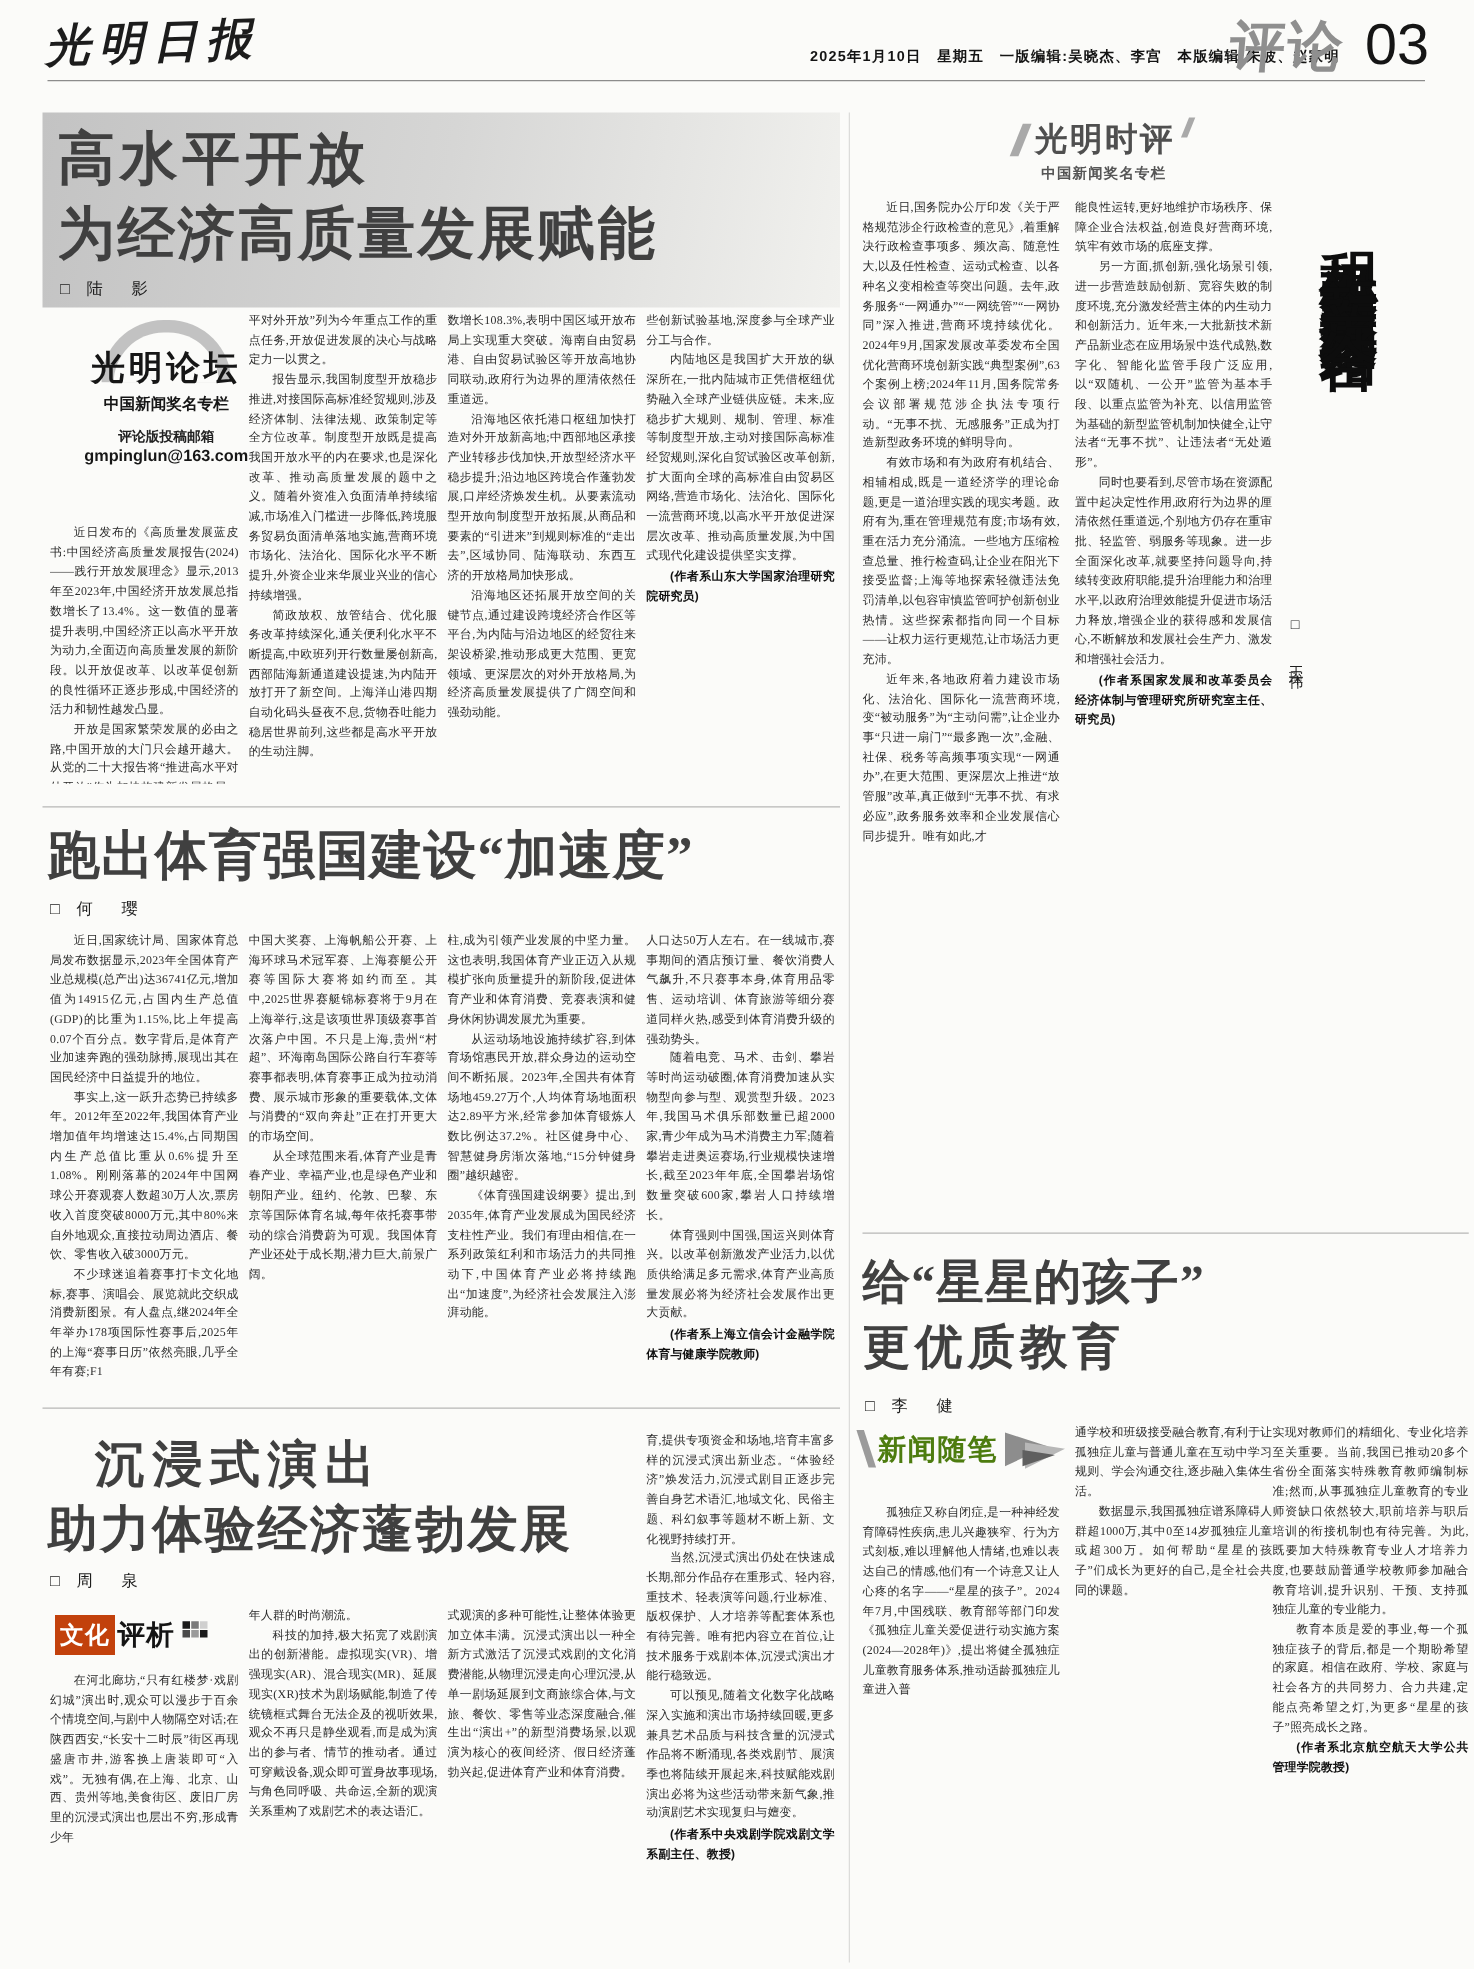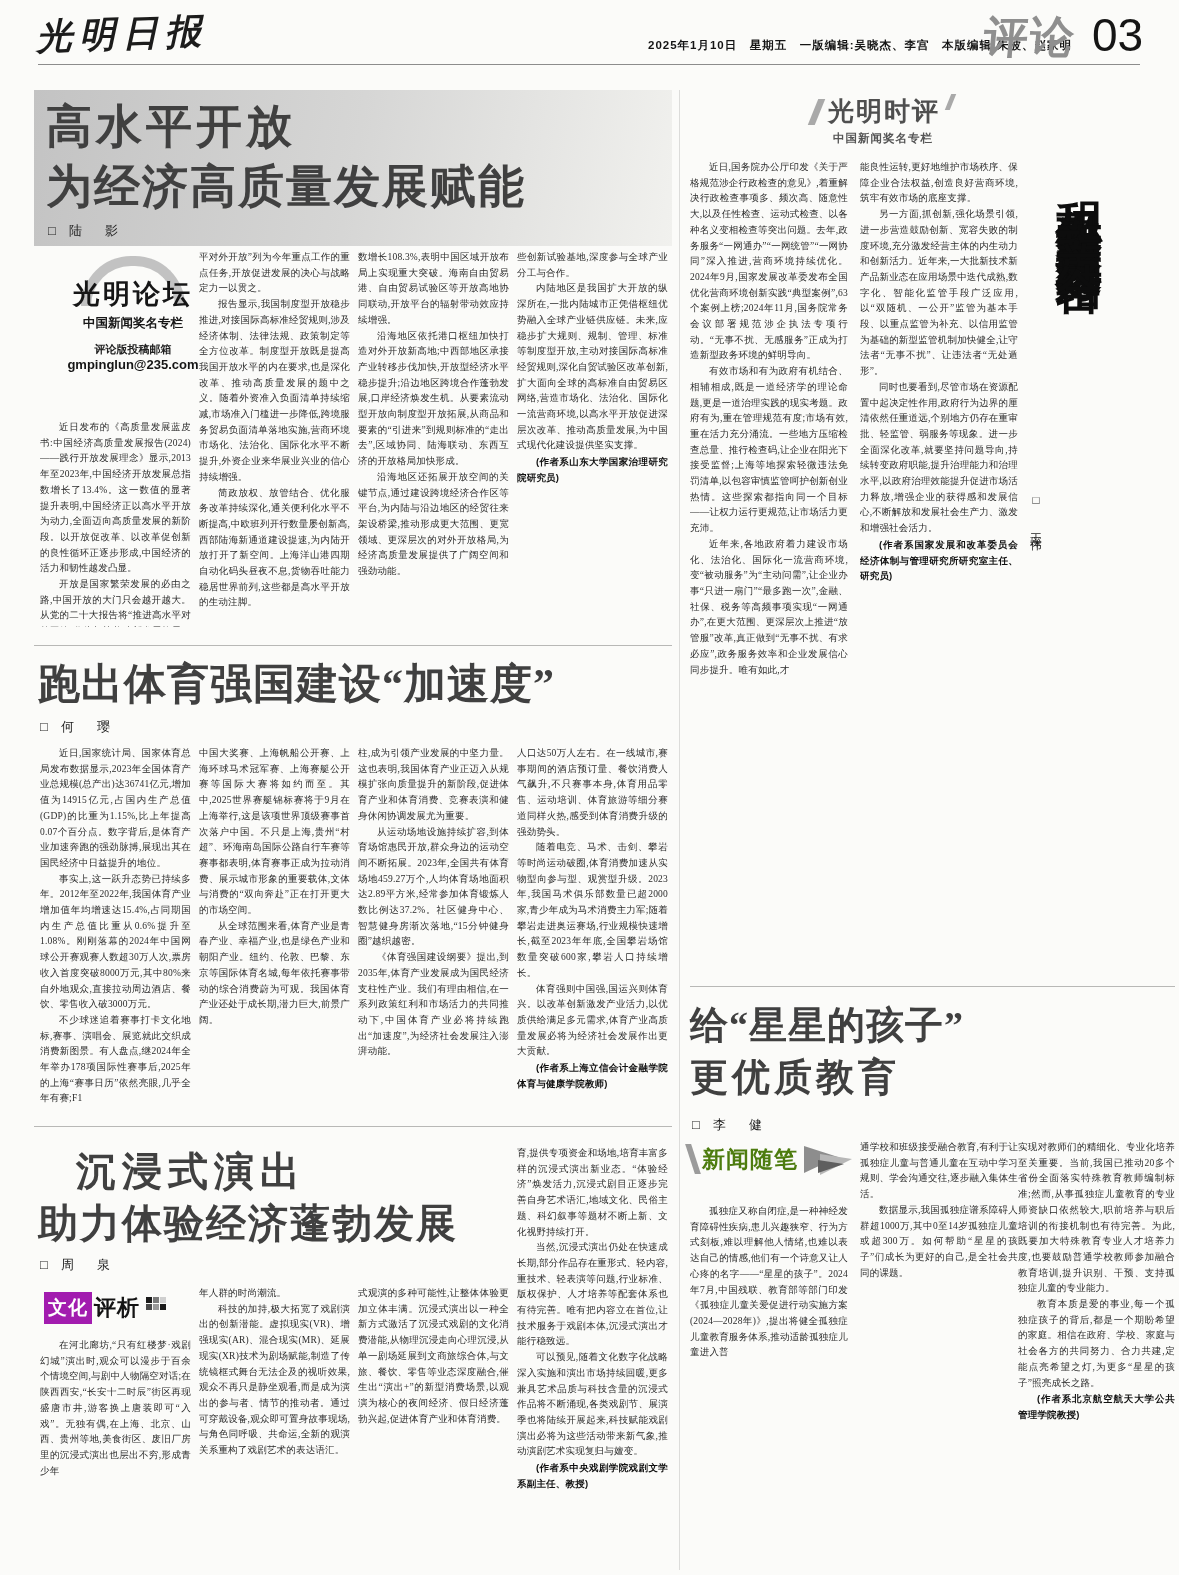--- a/index.html
+++ b/index.html
@@ -44,21 +44,21 @@
   .shiping-row{display:flex;align-items:center;justify-content:center;gap:8px;}
   .slash{width:7px;height:26px;background:#a9a9a9;transform:skewX(-22deg);}
   .slash.small{height:16px;width:5px;align-self:flex-start;}
   .shiping-title{font-family:var(--sans);font-weight:bold;font-size:26px;letter-spacing:2px;color:#4f4f4f;}
   .shiping-sub{font-family:var(--sans);font-weight:bold;font-size:11.5px;color:#555;margin-top:2px;letter-spacing:1px;}
   
   .vtitle{left:1048px;top:166px;height:808px;writing-mode:vertical-rl;text-orientation:upright;font-family:var(--serif);font-weight:900;font-size:46px;letter-spacing:4px;color:#0d0d0d;}
   .vbyline{left:1028px;top:494px;writing-mode:vertical-rl;text-orientation:upright;font-size:11.5px;letter-spacing:3px;color:#1d1d1d;}
   
   .wh-label{left:44px;top:1292px;display:flex;align-items:center;gap:2px;}
-  .wh-black{background:#a21caf;color:#fff;font-family:var(--sans);font-weight:bold;font-size:19px;padding:3px 4px;letter-spacing:1px;}
+  .wh-black{background:#c2410c;color:#fff;font-family:var(--sans);font-weight:bold;font-size:19px;padding:3px 4px;letter-spacing:1px;}
   .wh-rest{font-family:var(--sans);font-weight:bold;font-size:22px;color:#141414;letter-spacing:1px;}
   .mosaic{display:grid;grid-template-columns:6px 6px 6px;grid-auto-rows:6px;gap:1px;margin-left:4px;margin-top:-10px;}
   .mosaic span{display:block;}
   
   .sb-label{left:690px;top:1142px;display:flex;align-items:center;gap:6px;}
   .sb-slash{width:6px;height:30px;background:#9b9b9b;transform:skewX(18deg);}
   .sb-text{font-family:var(--sans);font-weight:bold;font-size:23px;color:#4d7c0f;letter-spacing:1px;}
   .sb-arrow{position:relative;width:52px;height:34px;}
   .sb-arrow i{position:absolute;display:block;}
   .sb-a1{left:0;top:4px;width:0;height:0;border-left:34px solid #8d8d8d;border-top:11px solid transparent;border-bottom:16px solid transparent;}
@@ -81,34 +81,34 @@
 <div class="abs a1-bg"></div>
 <div class="abs a1-l1 h-serif">高水平开放</div>
 <div class="abs a1-l2 h-serif">为经济高质量发展赋能</div>
 <div class="abs byline" style="left:48px;top:222px;">□ 陆　影</div>
 
 <div class="abs forum">
   <div class="forum-arc"></div>
   <div class="forum-title">光明论坛</div>
   <div class="forum-sub">中国新闻奖名专栏</div>
   <div class="forum-mail-label">评论版投稿邮箱</div>
-  <div class="forum-email">gmpinglun@235.com</div>
+  <div class="forum-email">gmpinglun@163.com</div>
 </div>
 
 <div class="col" style="left:40px;top:420px;height:207px;">
     <p class="para">近日发布的《高质量发展蓝皮书:中国经济高质量发展报告(2024)——践行开放发展理念》显示,2013年至2023年,中国经济开放发展总指数增长了13.4%。这一数值的显著提升表明,中国经济正以高水平开放为动力,全面迈向高质量发展的新阶段。以开放促改革、以改革促创新的良性循环正逐步形成,中国经济的活力和韧性越发凸显。</p>
     <p class="para">开放是国家繁荣发展的必由之路,中国开放的大门只会越开越大。从党的二十大报告将“推进高水平对外开放”作为加快构建新发展格局、着力推动高质量发展的重要内容,到党的二十届三中全会提出“开放是中国式现代化的鲜明标识”,再到2024年中央经济工作会议把“扩大高水</p>
   </div>
 <div class="col" style="left:199px;top:250px;height:377px;">
     <p class="para noindent">平对外开放”列为今年重点工作的重点任务,开放促进发展的决心与战略定力一以贯之。</p>
     <p class="para">报告显示,我国制度型开放稳步推进,对接国际高标准经贸规则,涉及经济体制、法律法规、政策制定等全方位改革。制度型开放既是提高我国开放水平的内在要求,也是深化改革、推动高质量发展的题中之义。随着外资准入负面清单持续缩减,市场准入门槛进一步降低,跨境服务贸易负面清单落地实施,营商环境市场化、法治化、国际化水平不断提升,外资企业来华展业兴业的信心持续增强。</p>
     <p class="para">简政放权、放管结合、优化服务改革持续深化,通关便利化水平不断提高,中欧班列开行数量屡创新高,西部陆海新通道建设提速,为内陆开放打开了新空间。上海洋山港四期自动化码头昼夜不息,货物吞吐能力稳居世界前列,这些都是高水平开放的生动注脚。</p>
   </div>
 <div class="col" style="left:358px;top:250px;height:377px;">
-    <p class="para noindent">数增长108.3%,表明中国区域开放布局上实现重大突破。海南自由贸易港、自由贸易试验区等开放高地协同联动,开放平台的辐射带动效应持续增强。</p>
+    <p class="para noindent">数增长108.3%,表明中国区域开放布局上实现重大突破。海南自由贸易港、自由贸易试验区等开放高地协同联动,政府行为边界的厘清依然任重道远。</p>
     <p class="para">沿海地区依托港口枢纽加快打造对外开放新高地;中西部地区承接产业转移步伐加快,开放型经济水平稳步提升;沿边地区跨境合作蓬勃发展,口岸经济焕发生机。从要素流动型开放向制度型开放拓展,从商品和要素的“引进来”到规则标准的“走出去”,区域协同、陆海联动、东西互济的开放格局加快形成。</p>
     <p class="para">沿海地区还拓展开放空间的关键节点,通过建设跨境经济合作区等平台,为内陆与沿边地区的经贸往来架设桥梁,推动形成更大范围、更宽领域、更深层次的对外开放格局,为经济高质量发展提供了广阔空间和强劲动能。</p>
   </div>
 <div class="col" style="left:517px;top:250px;height:377px;">
     <p class="para noindent">些创新试验基地,深度参与全球产业分工与合作。</p>
     <p class="para">内陆地区是我国扩大开放的纵深所在,一批内陆城市正凭借枢纽优势融入全球产业链供应链。未来,应稳步扩大规则、规制、管理、标准等制度型开放,主动对接国际高标准经贸规则,深化自贸试验区改革创新,扩大面向全球的高标准自由贸易区网络,营造市场化、法治化、国际化一流营商环境,以高水平开放促进深层次改革、推动高质量发展,为中国式现代化建设提供坚实支撑。</p>
     <p class="para attr">(作者系山东大学国家治理研究院研究员)</p>
   </div>
 
 <div class="abs hrule" style="left:34px;top:645px;width:638px;"></div>

